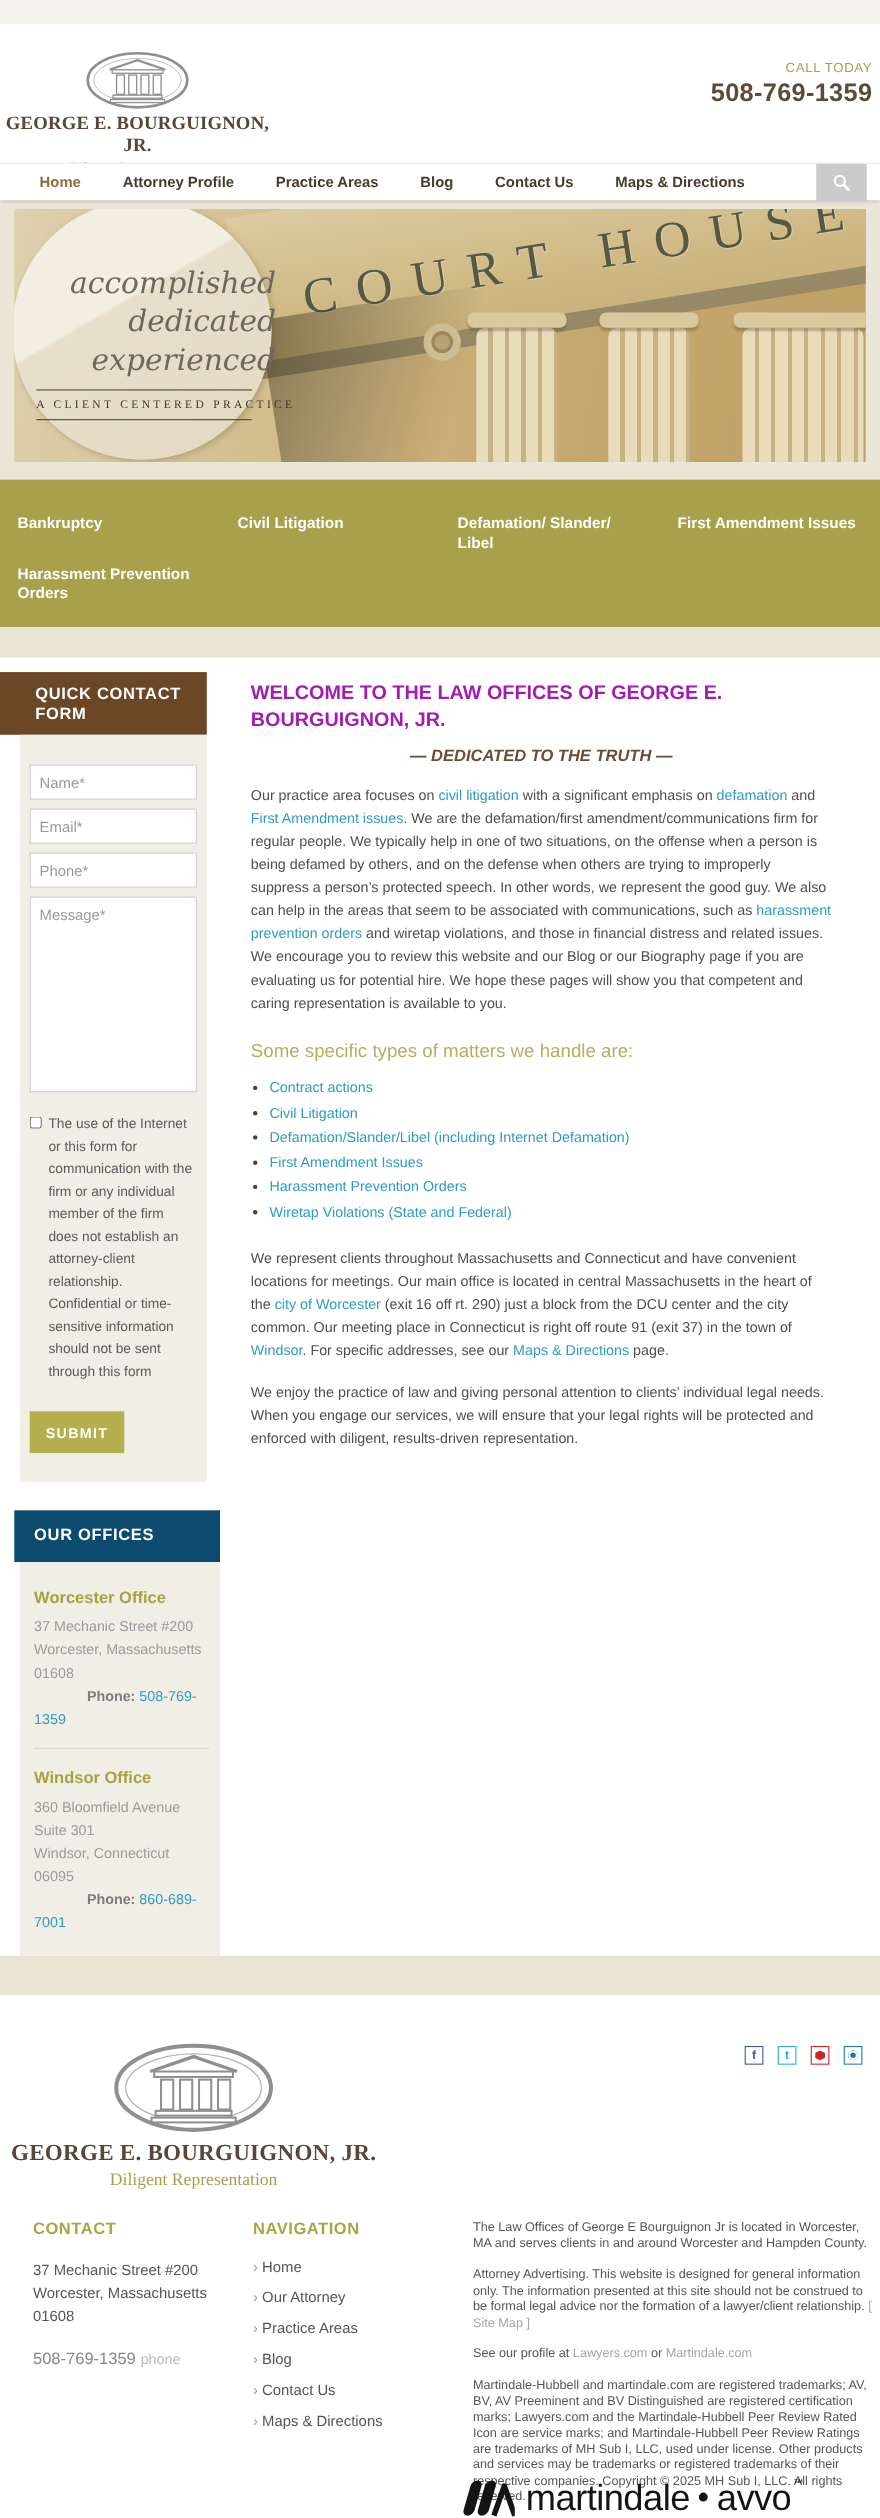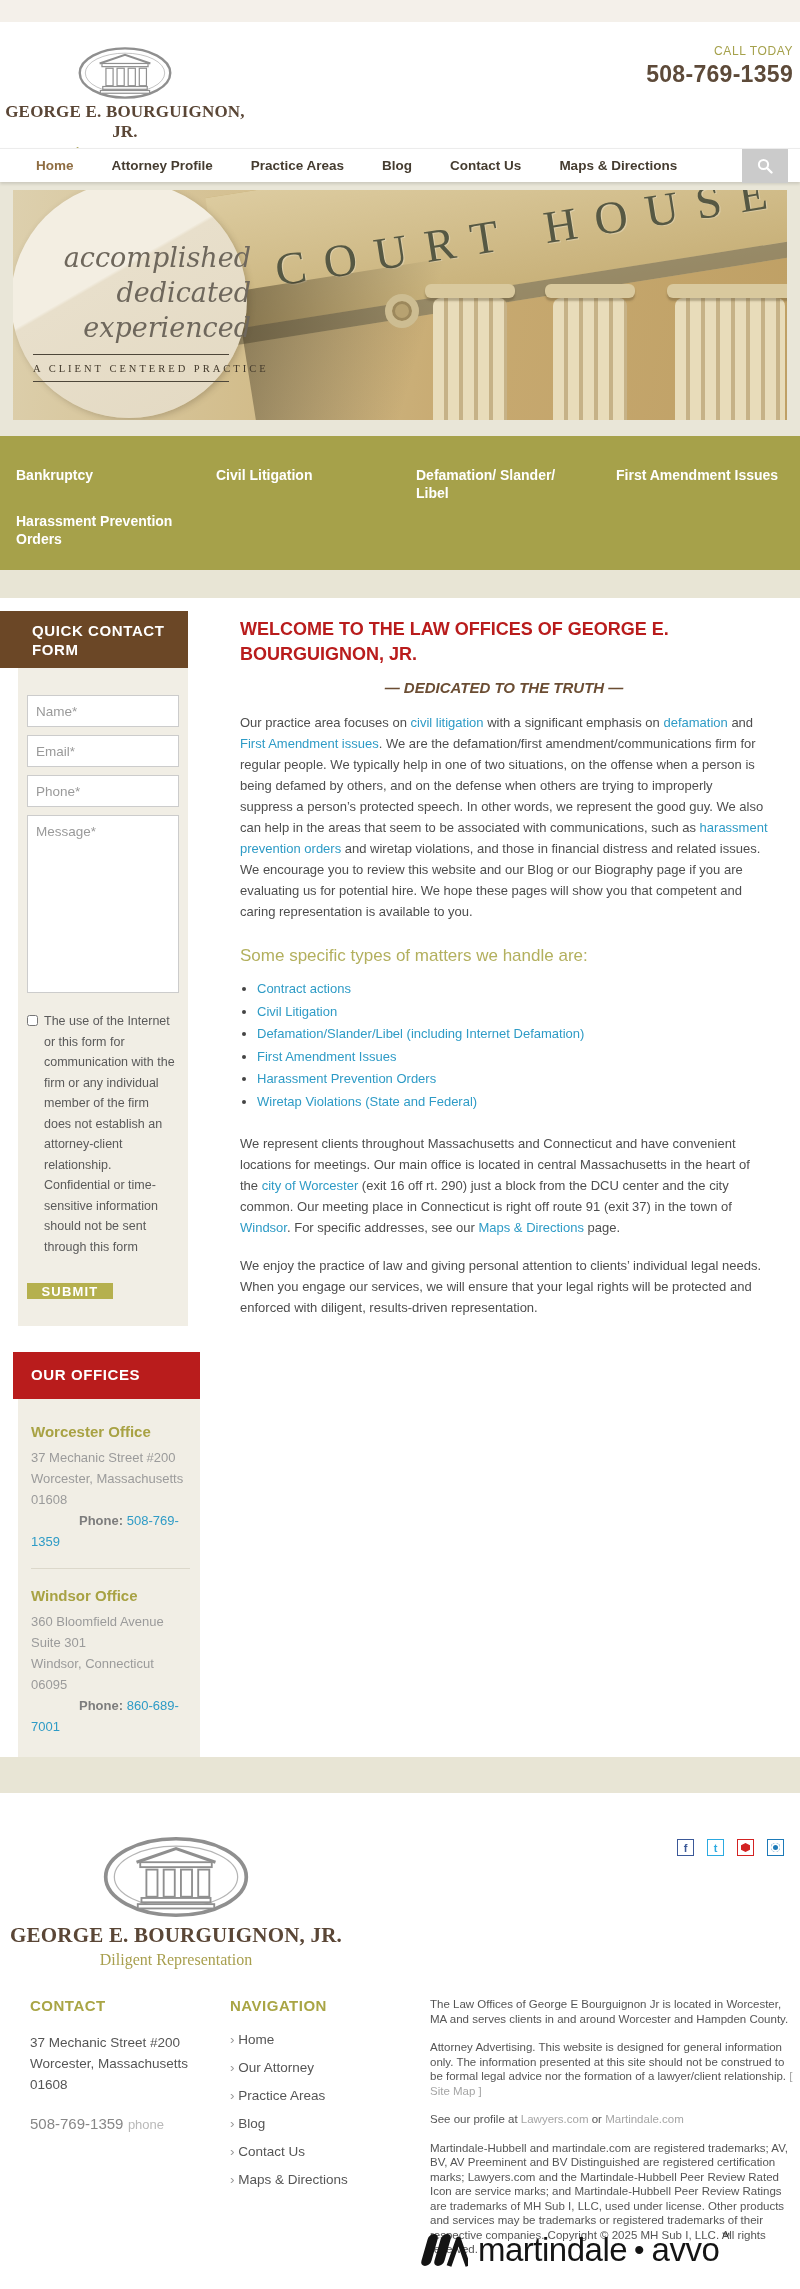--- a/index.html
+++ b/index.html
@@ -7,21 +7,21 @@
   body { width:800px; font-family:"Liberation Sans", sans-serif; }
   .page { width:800px; position:relative; }
 
   
   .top-strip { height:22px; background:#f4f0ea; }
   .header { height:126px; position:relative; background:#fff; }
   .h-brand { position:absolute; left:0; top:24px; width:250px; text-align:center; }
   .h-brand .emblem { display:block; margin:0 auto 2px; }
   .brand-name { font-family:"Liberation Serif", serif; font-weight:bold; font-size:17px; color:#5a4636; letter-spacing:.2px; }
   .brand-tag { font-family:"Liberation Serif", serif; font-size:13px; color:#a89f4e; margin-top:2px; }
-  .call { position:absolute; right:7px; top:22px; text-align:right; }
+  .call { position:absolute; right:7px; top:32px; text-align:right; }
   .call-today { font-size:12px; color:#a5a14b; letter-spacing:.6px; }
   .call-phone { font-size:23px; font-weight:bold; color:#5d4a39; margin-top:3px; letter-spacing:.3px; }
 
   
   .navbar { height:34px; background:#fff; border-top:1px solid #ececec; box-shadow:0 2px 3px rgba(0,0,0,.13); position:relative; display:flex; align-items:center; padding-left:22px; }
   .nav-item { padding:0 14px; margin-right:10px; font-size:13.5px; font-weight:bold; color:#453c30; cursor:pointer; white-space:nowrap; }
   .nav-item.active { color:#8f6d42; }
   .search-btn { position:absolute; right:12px; top:0; width:46px; height:34px; background:#cbcbcb; display:flex; align-items:center; justify-content:center; cursor:pointer; }
 
   
@@ -48,32 +48,32 @@
   .main-wrap { background:#fff; display:flex; align-items:flex-start; padding-top:13px; min-height:1128px; }
   .sidebar { flex:0 0 200px; }
   .qcf-head { width:188px; min-height:57px; background:#6b4726; color:#fff; font-weight:bold; font-size:15px; line-height:19px; padding:10px 14px 9px 32px; letter-spacing:.6px; }
   .qcf-panel { margin-left:18px; width:170px; background:#f1eee5; padding:27px 9px 26px 9px; }
   .fld { display:block; width:100%; height:32px; margin-bottom:8px; border:1px solid #ccc; background:#fff; padding:0 8px; font:13px "Liberation Sans", sans-serif; color:#555; }
   textarea.fld { height:178px; padding:8px; resize:none; }
   .fld::placeholder { color:#9a9a9a; font-size:13.5px; }
   .disclaimer { display:flex; gap:6px; margin-top:18px; }
   .disclaimer input { width:11px; height:11px; margin:4px 0 0 0; flex:none; }
   .disclaimer p { font-size:12.5px; line-height:20.5px; color:#5a5a5a; margin:0; width:132px; }
-  .submit-btn { margin-top:26px; width:86px; height:16px; background:#b5b04e; color:#fff; border:none; font:bold 13px "Liberation Sans", sans-serif; letter-spacing:1.2px; cursor:pointer; }
-  .offices-head { margin:26px 12px 0 13px; width:187px; height:47px; background:#b91c1c; color:#fff; font-weight:bold; font-size:15px; padding:14px 0 13px 18px; letter-spacing:.6px; }
+  .submit-btn { margin-top:26px; width:86px; height:38px; background:#b5b04e; color:#fff; border:none; font:bold 13px "Liberation Sans", sans-serif; letter-spacing:1.2px; cursor:pointer; }
+  .offices-head { margin:26px 0 0 13px; width:187px; height:47px; background:#0c4a6e; color:#fff; font-weight:bold; font-size:15px; padding:14px 0 13px 18px; letter-spacing:.6px; }
   .offices-panel { margin-left:18px; width:182px; background:#f1eee5; padding:24px 10px 20px 13px; }
   .office-name { color:#a8a243; font-weight:bold; font-size:15px; margin:0 0 7px; }
   .office-line { font-size:13px; line-height:21px; color:#9b9b9b; }
   .office-phone { font-size:13px; line-height:21px; color:#9b9b9b; }
   .office-phone b { color:#7d7d7d;padding-left:48px; }
   .office-phone a { color:#2e9bc6; text-decoration:none; cursor:pointer; }
   .office-divider { border:none; border-top:1px solid #dcd8cb; margin:16px 0 18px; }
 
   .main-col { width:528px; margin-left:28px; padding-top:4px; }
-  .main-col h1 { font-size:18px; line-height:25px; color:#b91c1c; margin:2px 0 12px; font-weight:bold; }
+  .main-col h1 { font-size:18px; line-height:25px; color:#a21caf; margin:2px 0 12px; font-weight:bold; }
   .sub-head { font-size:15px; font-style:italic; font-weight:bold; color:#6b4d33; text-align:center; margin:0 0 16px; }
   p.body { font-size:13px; line-height:21px; color:#4e4e4e; margin:0 0 17px; }
   .tlink { color:#2e9bc6; cursor:pointer; }
   h3.matters-h { font-size:17px; color:#b3b05e; font-weight:normal; margin:24px 0 12px; }
   ul.matters { margin:0 0 20px; padding-left:17px; }
   ul.matters li { font-size:13px; line-height:22.5px; color:#444; }
   ul.matters li span { color:#2e9bc6; cursor:pointer; }
 
   
   .footer { background:#fff; position:relative; height:533px; }

